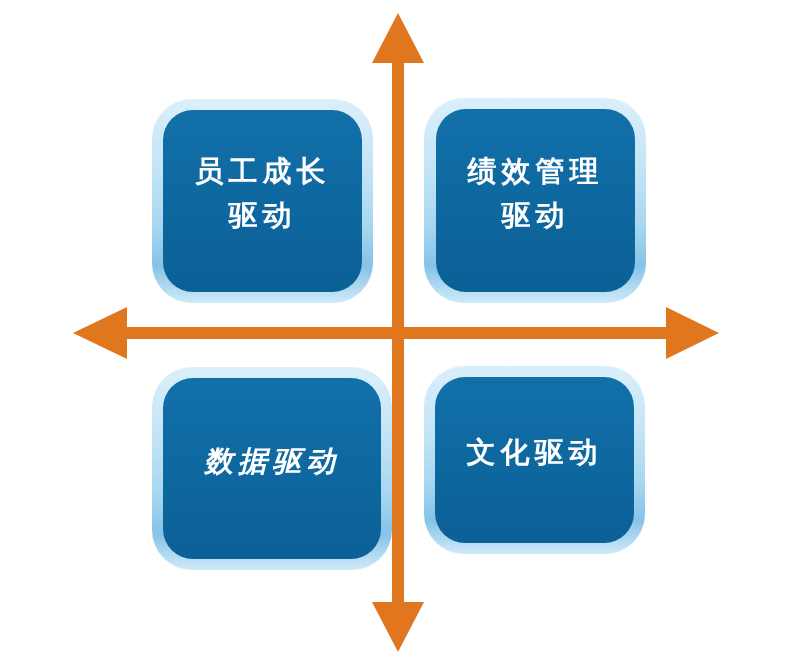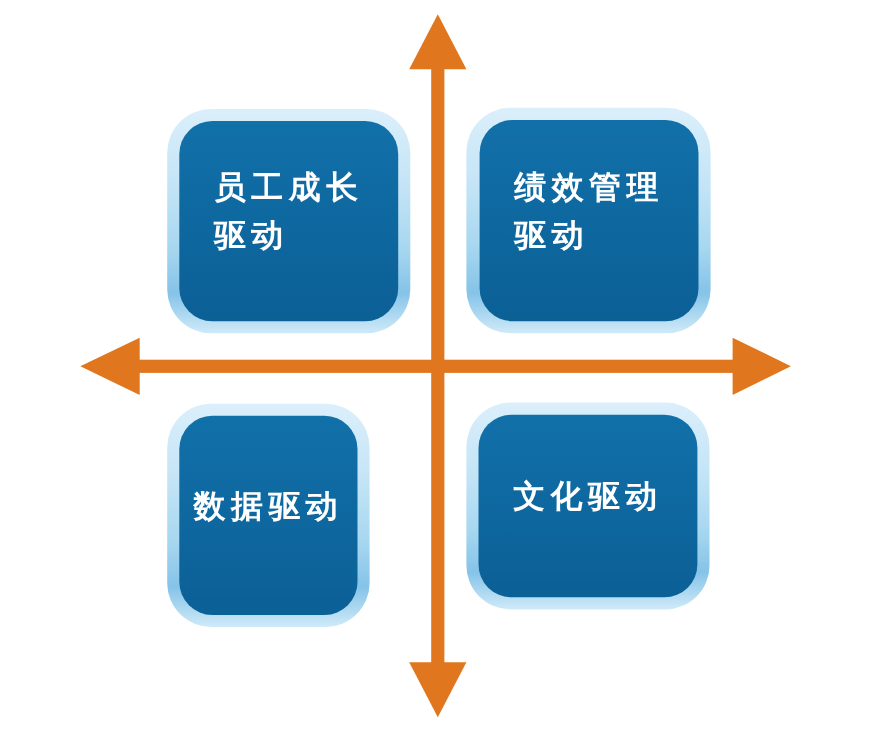--- a/index.html
+++ b/index.html
@@ -46,28 +46,29 @@
     display: flex;
     align-items: center;
     justify-content: center;
   }
   .box-text {
     color: var(--text, #ffffff);
     font-weight: bold;
     font-size: 29px;
     letter-spacing: 5px;
     line-height: 44px;
+    text-align: center;
     transform: translateY(-8px);
   }
   .box-text .line { display: block; }
   .box-text .line:empty { display: none; }
 
   #box-top-left     { left: 152px; top:  99px; width: 221px; height: 204px; }
   #box-top-right    { left: 424px; top:  98px; width: 222px; height: 205px; padding-left: 12px; }
-  #box-bottom-left  { left: 152px; top: 367px; width: 184px; height: 203px; }
+  #box-bottom-left  { left: 152px; top: 367px; width: 240px; height: 203px; font-style: italic; }
   #box-bottom-right { left: 424px; top: 366px; width: 221px; height: 188px; }
 </style>
 </head>
 <body>
 
 <div class="canvas">
 
   <svg class="axes-svg" viewBox="0 0 800 669" aria-hidden="true">
 
     <g>

